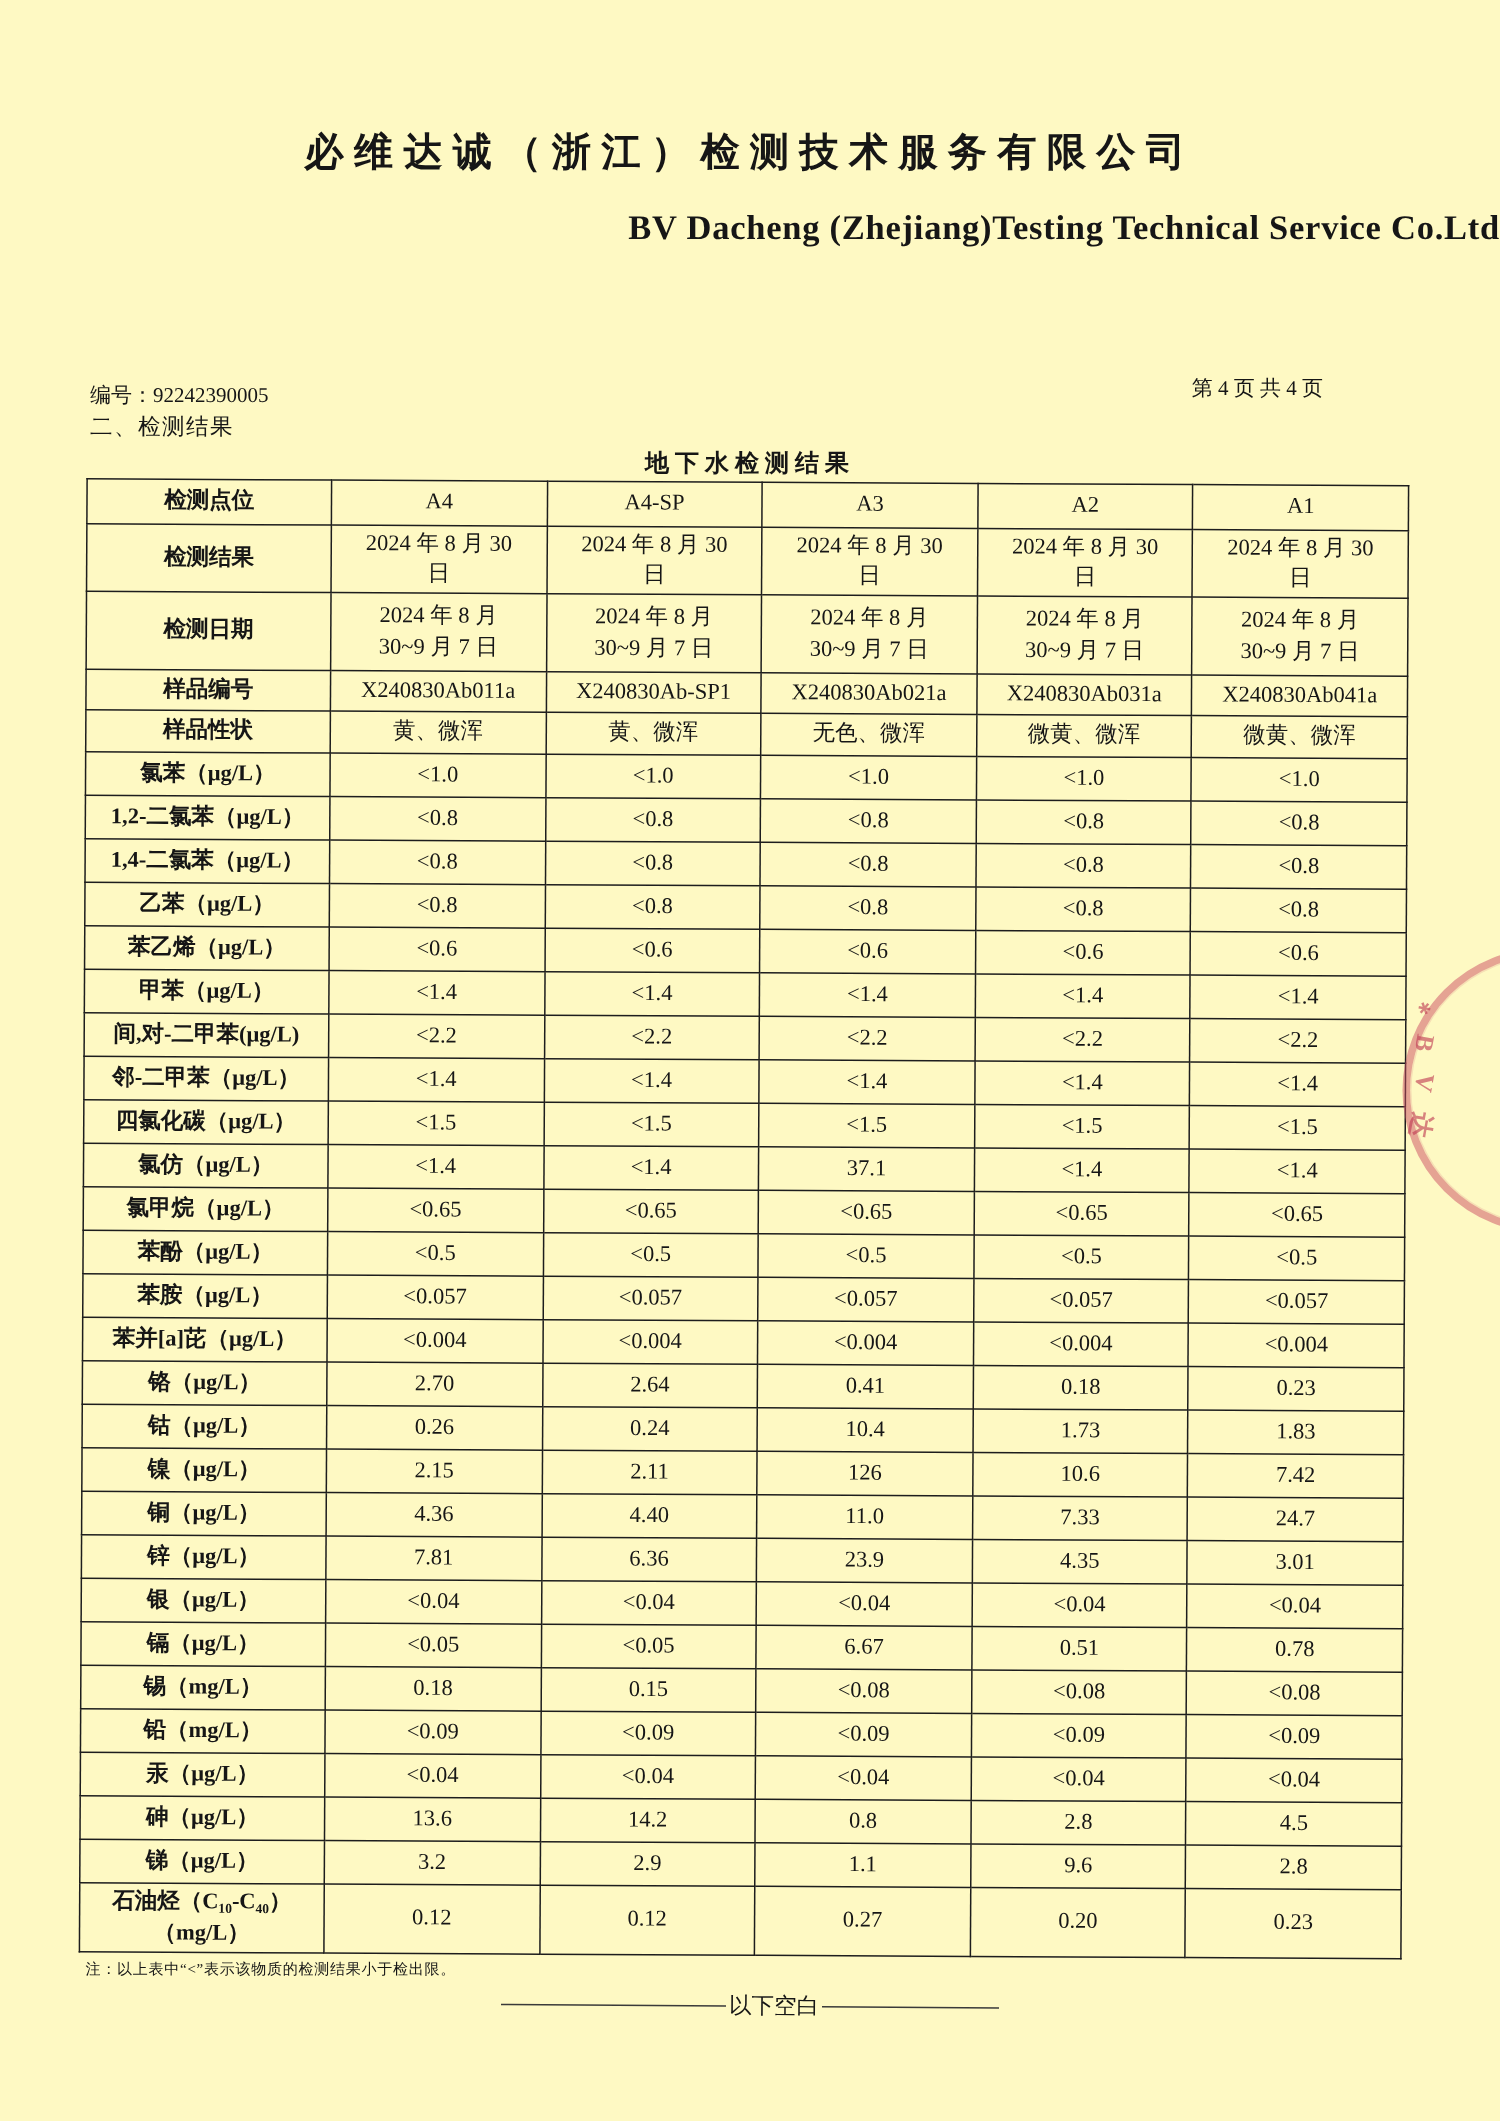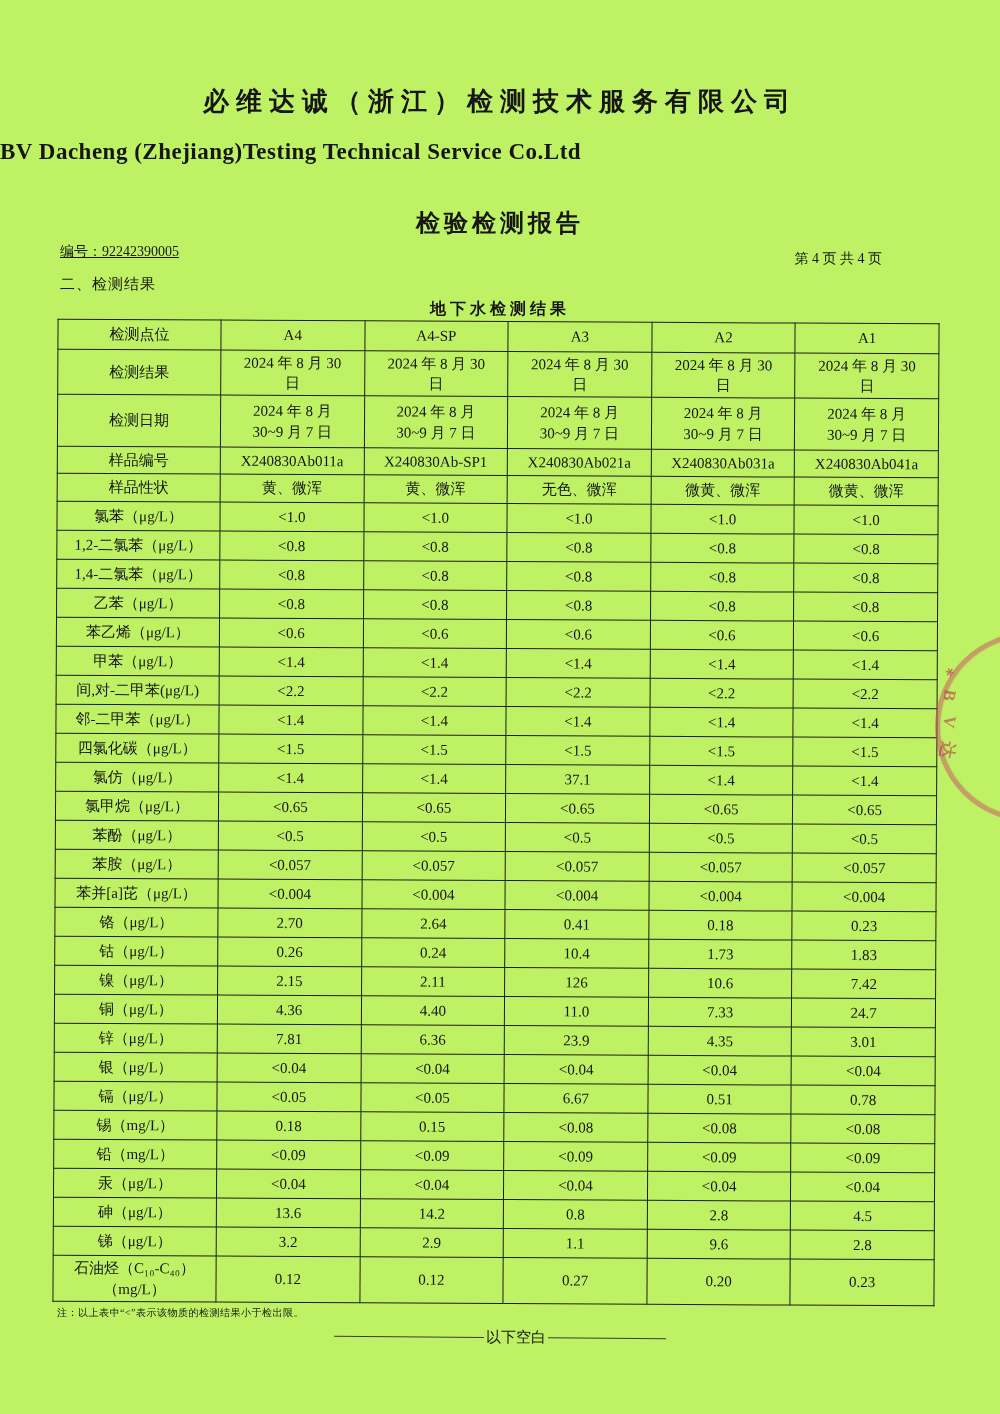--- a/index.html
+++ b/index.html
@@ -1,47 +1,47 @@
 <!DOCTYPE html>
 <html><head>
 <meta charset="utf-8">
 <style>
   html,body { margin:0; padding:0; background:#e8e8e8; }
   .page {
     position:relative; width:1000px; height:1414px; margin:0 auto;
-    background:#bef264; overflow:hidden;
+    background:#fef9c3; overflow:hidden;
     font-family:"Liberation Serif","DejaVu Serif",serif;
     color:#161616;
   }
   .company-cn {
     position:absolute; top:84px; left:0; right:0; text-align:center;
     font-size:26px; font-weight:bold; letter-spacing:7px; white-space:nowrap;
   }
   .company-en {
-    position:absolute; top:139px; left:0; right:0; text-align:left;
+    position:absolute; top:139px; left:0; right:0; text-align:right;
     font-size:23px; font-weight:bold; letter-spacing:0.5px;
   }
   .report-title {
     position:absolute; top:207px; left:0; right:0; text-align:center;
     font-size:24px; font-weight:bold; letter-spacing:4px;
   }
-  .report-no { position:absolute; top:243px; left:60px; font-size:14px;text-decoration:underline; }
+  .report-no { position:absolute; top:255px; left:60px; font-size:14px; }
   .page-info { position:absolute; top:250px; right:118px; font-size:14px;margin-left:40px; }
   .section-title { position:absolute; top:275px; left:60px; font-size:15px; font-weight:normal; letter-spacing:1px; }
   .table-title { position:absolute; top:299px; left:0; right:0; text-align:center; font-size:16px; font-weight:bold; letter-spacing:4px;font-family:Liberation Serif, serif; }
 
   .table-wrap { position:absolute; top:321px; left:55px; width:881px; transform:rotate(0.3deg); transform-origin:50% 50%; }
   table.results { width:100%; border-collapse:collapse; table-layout:fixed; }
   col.c-label { width:163px; }
   col.c-data  { width:143.6px; }
   table.results th, table.results td {
     border:1.6px solid #1d1d1d; text-align:center; vertical-align:middle;
     padding:0 2px; font-size:15px; line-height:1.35; overflow:hidden;
   }
-  table.results th { font-weight:normal; white-space:pre-line; }
+  table.results th { font-weight:bold; white-space:pre-line; }
   table.results td { font-weight:normal; white-space:pre-line; }
   td.bold { font-weight:bold; }
   tr.r-site   { height:30px; }
   tr.r-sample { height:45px; }
   tr.r-test   { height:52px; }
   tr.r-id     { height:27px; }
   tr.r-state  { height:28px; }
   tr.r-param  { height:29px; }
   tr.r-tall   { height:46px; }
 
@@ -66,21 +66,20 @@
   }
   .stamp-text span { display:block; height:26px; transform:rotate(100deg); }
 </style>
 </head>
 <body>
 
 <div class="page">
 
   <div class="company-cn">必维达诚（浙江）检测技术服务有限公司</div>
   <div class="company-en">BV Dacheng (Zhejiang)Testing Technical Service Co.Ltd</div>
-  <div class="report-title">检验检测报告</div>
   <div class="report-no">编号：92242390005</div>
   <div class="page-info">第 4 页 共 4 页</div>
   <div class="section-title">二、检测结果</div>
   <div class="table-title">地下水检测结果</div>
 
   <div class="table-wrap">
     <table class="results">
       <colgroup>
         <col class="c-label">
           <col class="c-data">

